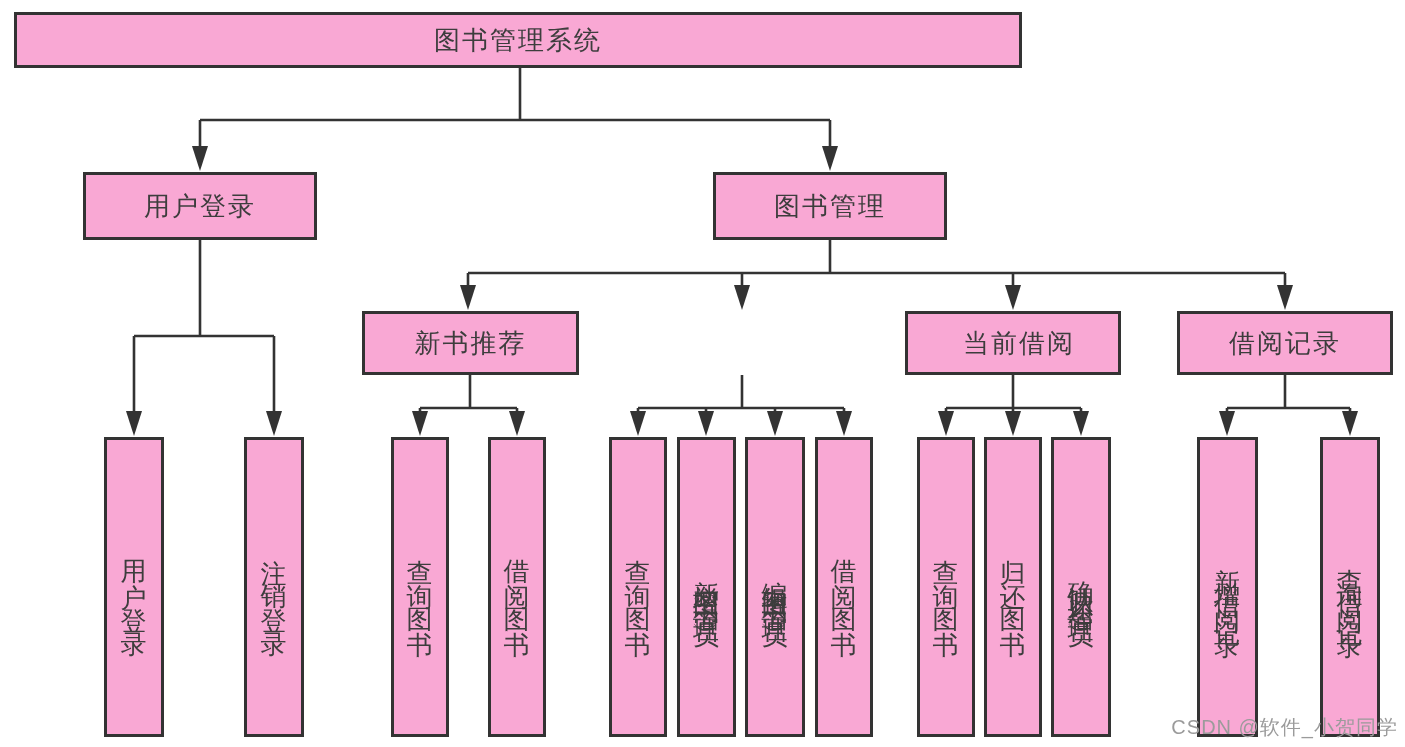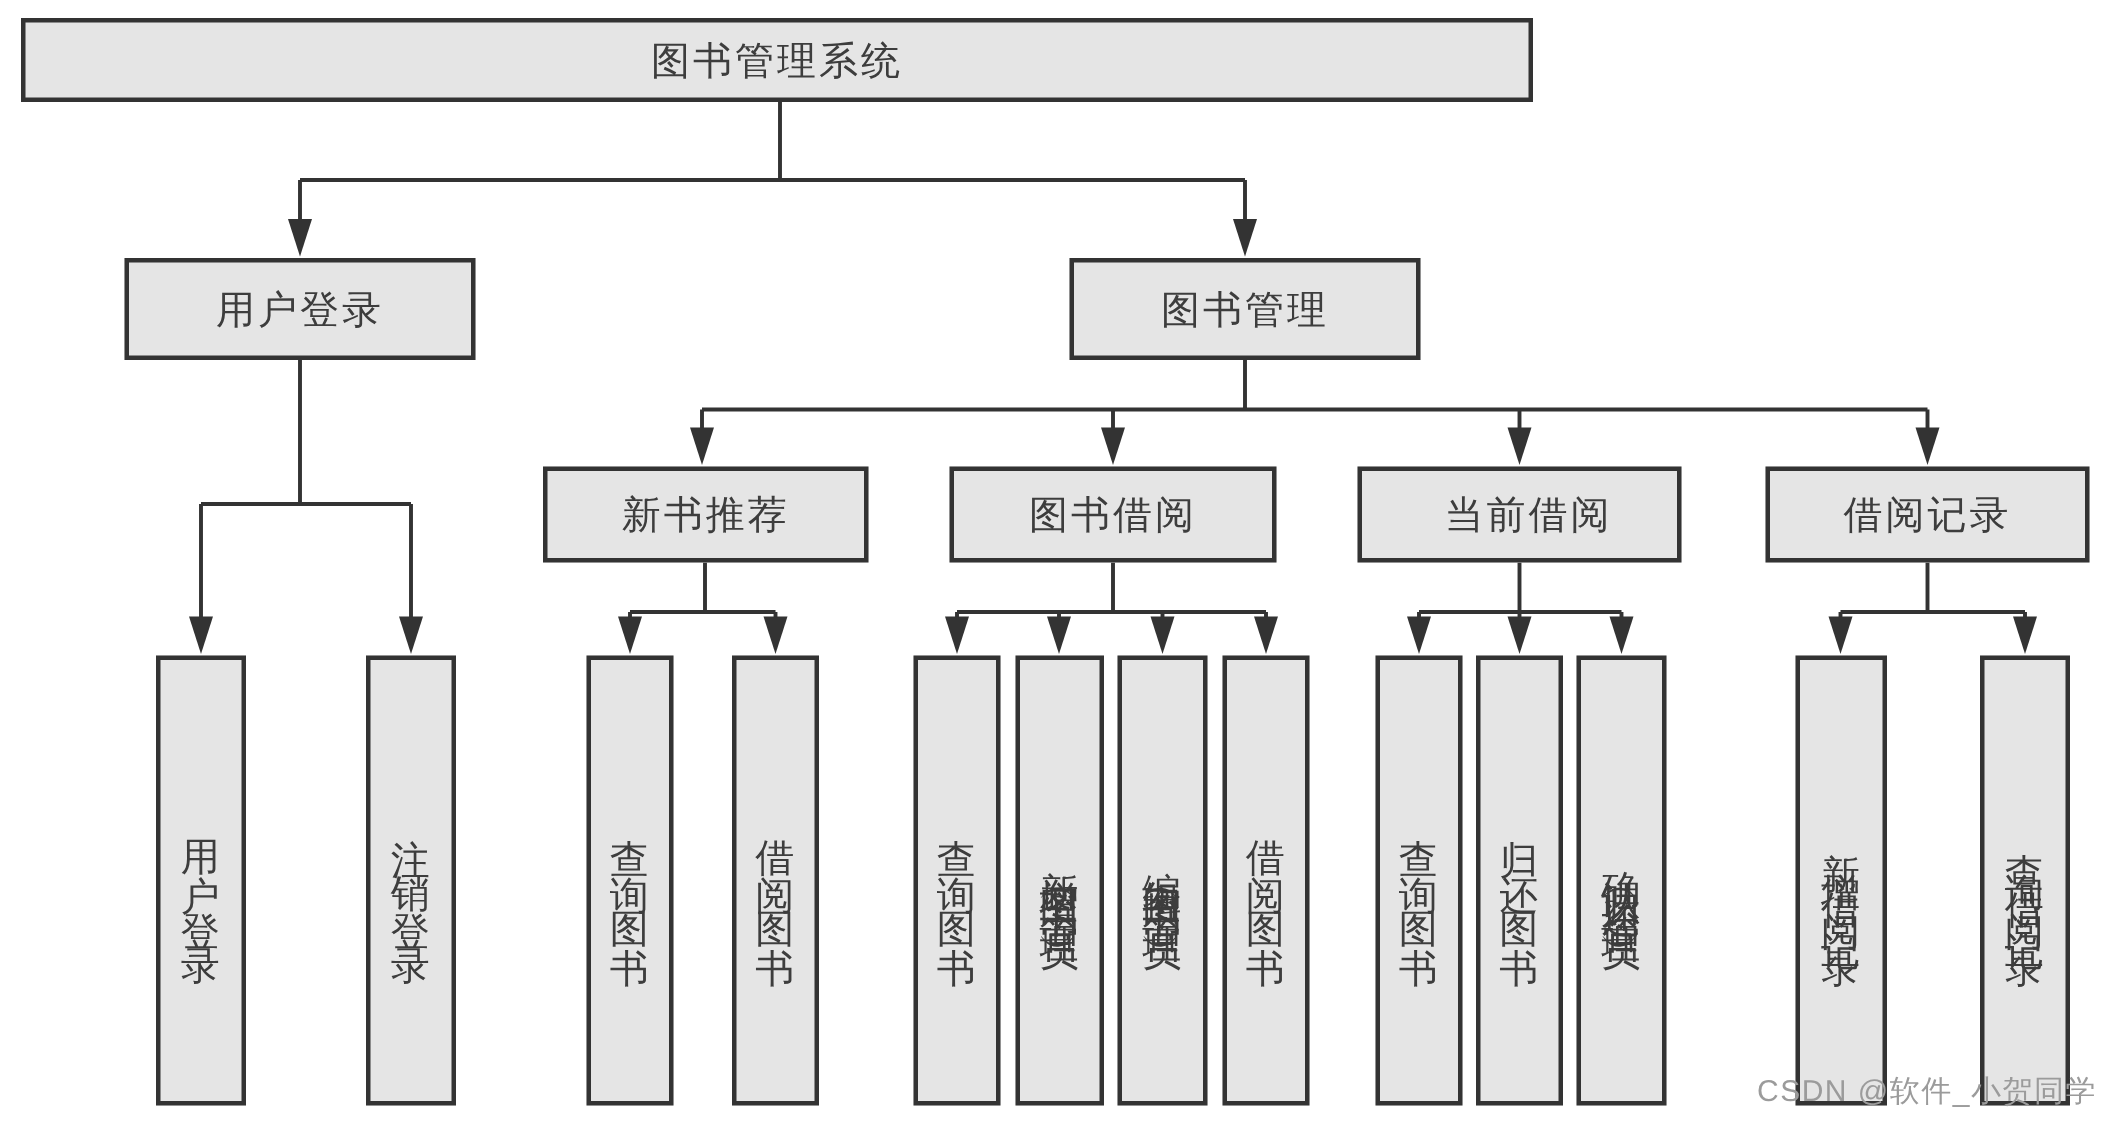--- a/index.html
+++ b/index.html
@@ -13,21 +13,21 @@
   }
   #connectors {
     position: absolute;
     left: 0; top: 0;
     width: 1405px; height: 747px;
     z-index: 0;
   }
   .node {
     position: absolute;
     box-sizing: border-box;
-    background: #e5e5e5;
+    background: #f9a8d4;
     border: 3px solid #333333;
     display: flex;
     align-items: center;
     justify-content: center;
     color: #3d3d3d;
     font-size: 26px;
     letter-spacing: 2px;
     z-index: 1;
     white-space: nowrap;
   }
@@ -94,21 +94,20 @@
       <polygon points="1342,411 1358,411 1350,436"></polygon>
     </g>
   </svg>
 
   <div class="node" style="left:14px; top:12px; width:1008px; height:56px;">图书管理系统</div>
 
   <div class="node" style="left:83px; top:172px; width:234px; height:68px;">用户登录</div>
   <div class="node" style="left:362px; top:311px; width:217px; height:64px;">新书推荐</div>
 
   <div class="node" style="left:713px; top:172px; width:234px; height:68px;">图书管理</div>
-  <div class="node" style="left:633px; top:311px; width:218px; height:64px;">图书借阅</div>
   <div class="node" style="left:905px; top:311px; width:216px; height:64px;padding-left:12px;">当前借阅</div>
   <div class="node" style="left:1177px; top:311px; width:216px; height:64px;text-align:right;">借阅记录</div>
 
   <div class="node vnode" style="left:104px; top:437px; width:60px; height:300px;">用户登录</div>
   <div class="node vnode" style="left:244px; top:437px; width:60px; height:300px;">注销登录</div>
 
   <div class="node vnode" style="left:391px; top:437px; width:58px; height:300px;">查询图书</div>
   <div class="node vnode" style="left:488px; top:437px; width:58px; height:300px;">借阅图书</div>
 
   <div class="node vnode" style="left:609px; top:437px; width:58px; height:300px;">查询图书</div>

